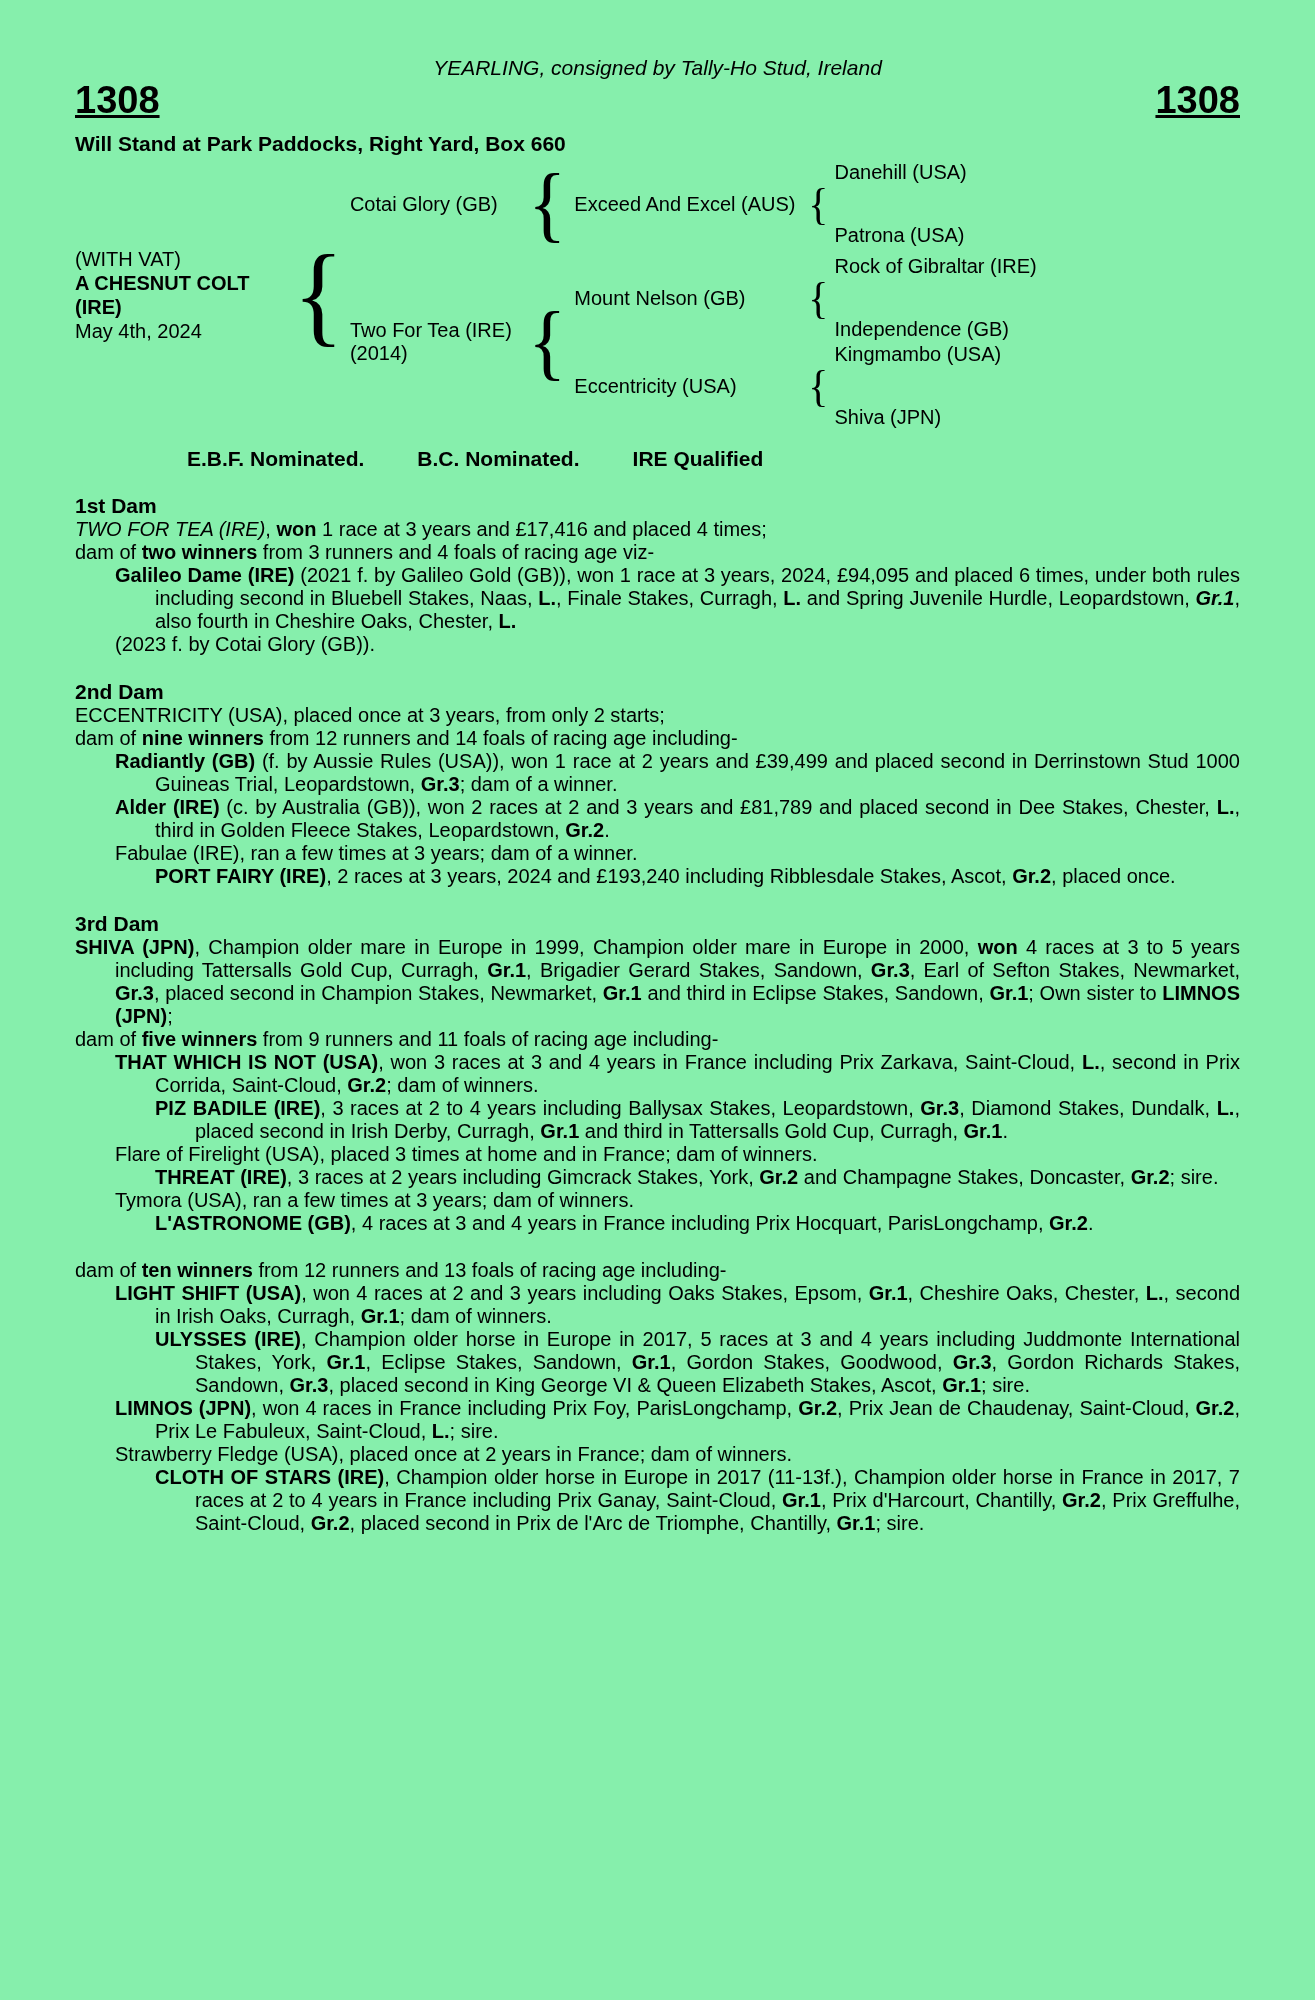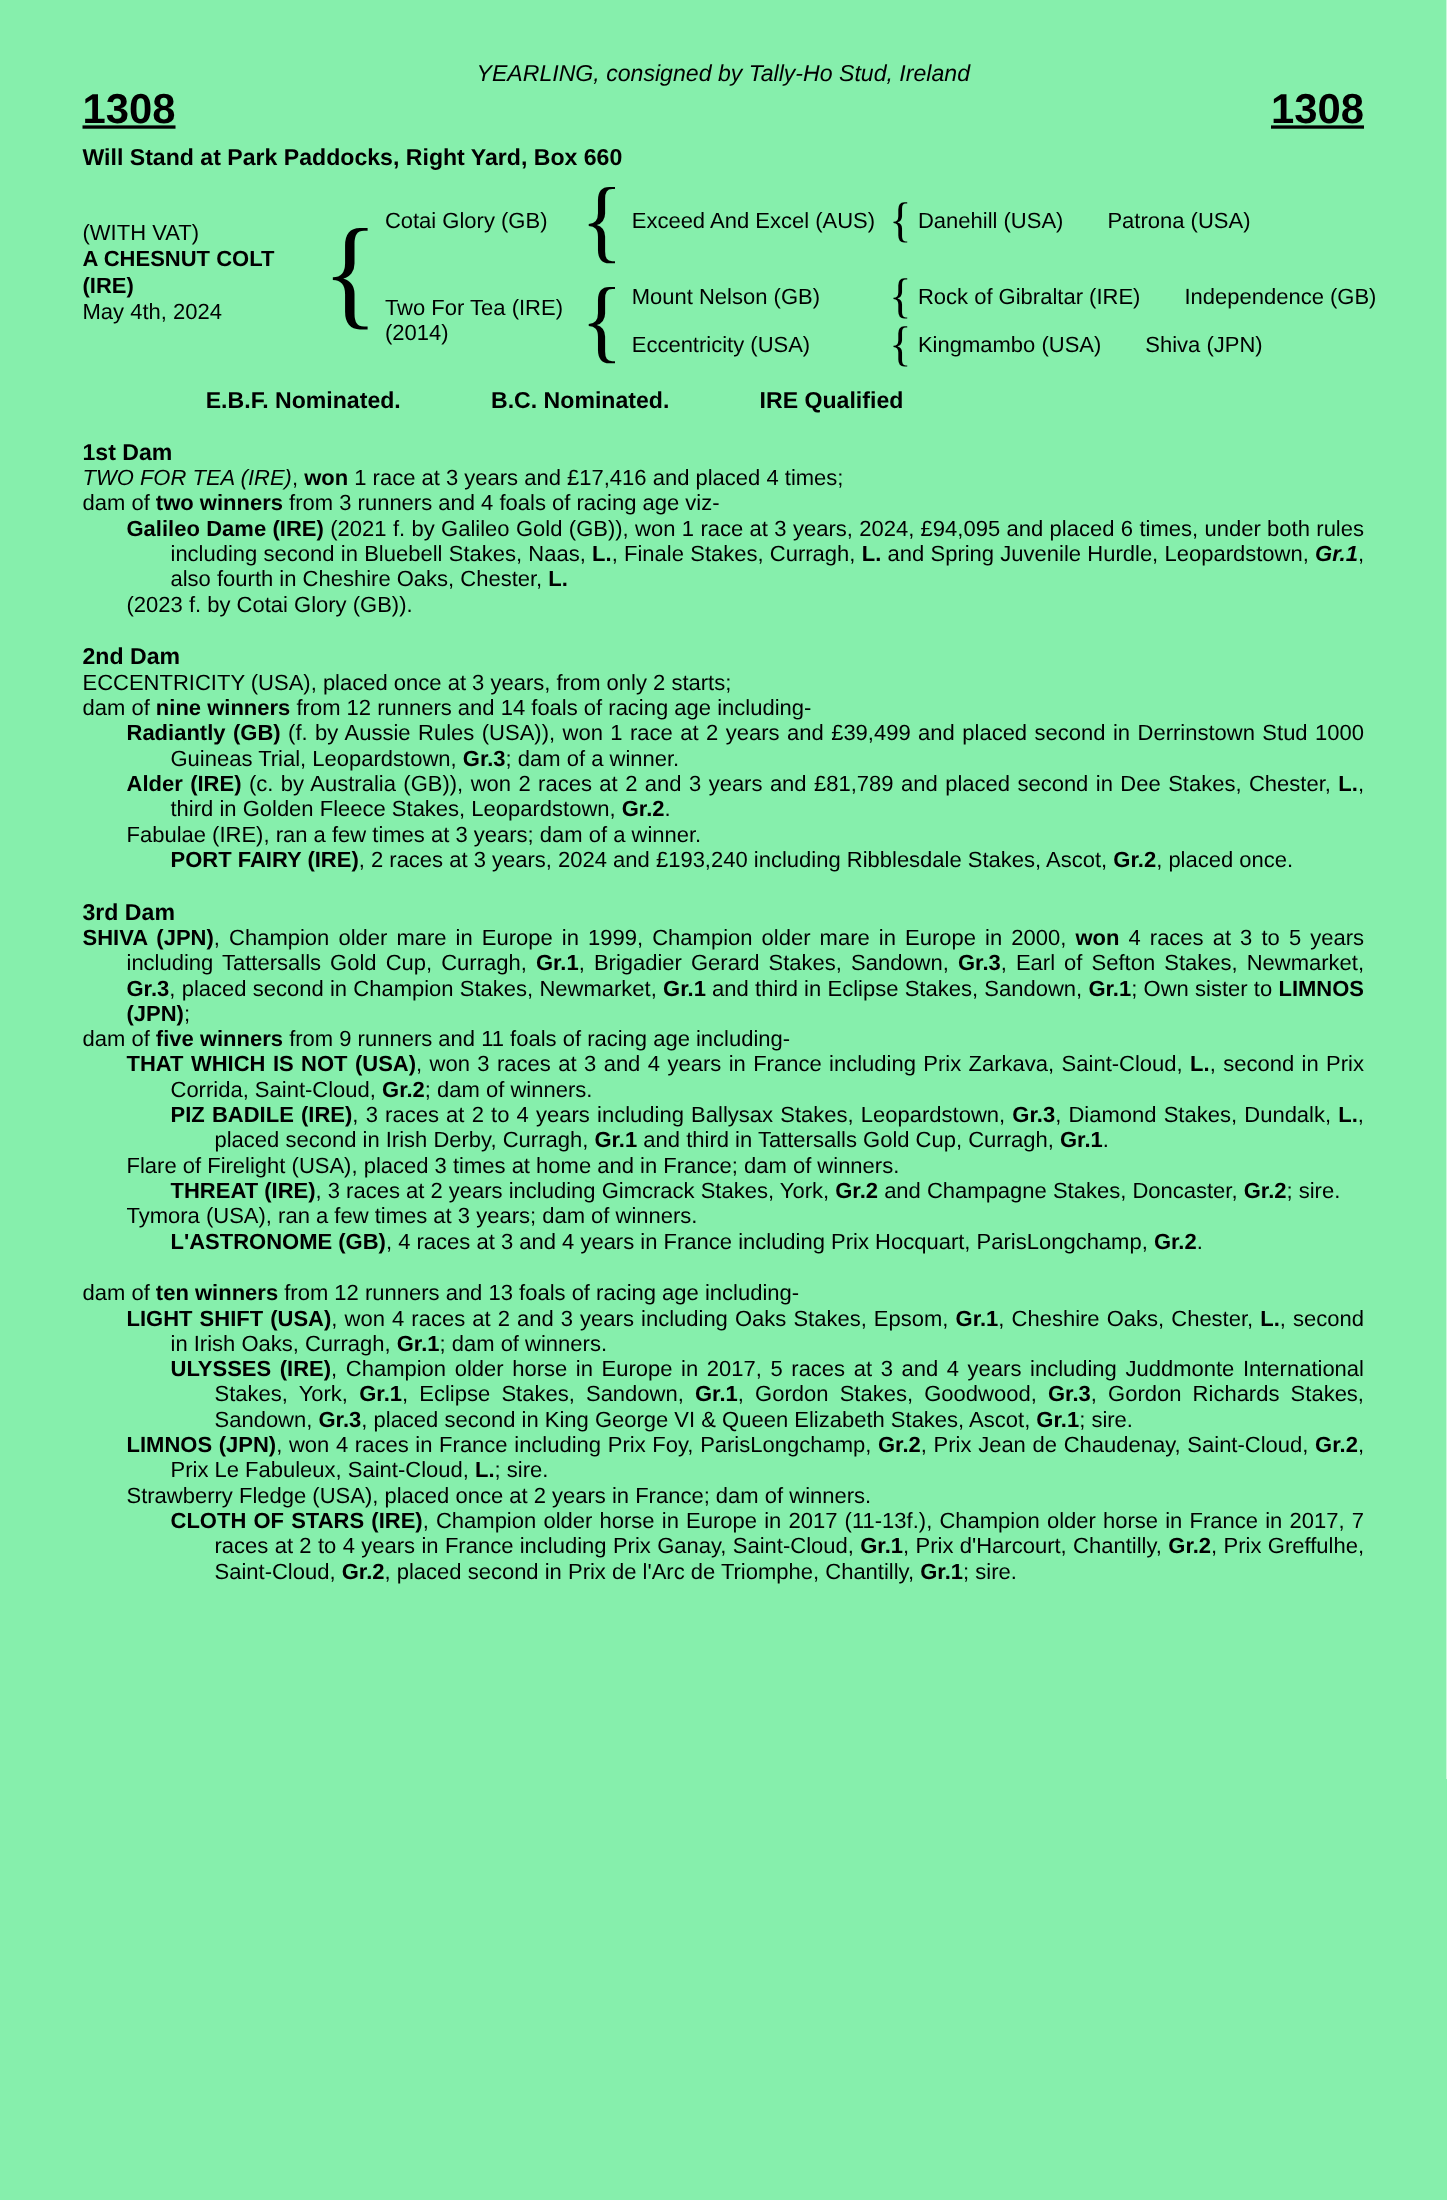--- a/index.html
+++ b/index.html
@@ -48,21 +48,21 @@
     align-items: center;
     margin-top: 6px;
   }
   .ped-left { width: 212px; flex: 0 0 auto; line-height: 24px; }
   .gen1col { display: flex; flex-direction: column; gap: 8px; }
   .gen1 { display: flex; align-items: center; }
   .g1name { width: 170px; flex: 0 0 auto; line-height: 23px; }
   .gen2col { display: flex; flex-direction: column; gap: 2px; }
   .gen2 { display: flex; align-items: center; }
   .g2name { width: 228px; flex: 0 0 auto; }
-  .gen3col { display: flex; flex-direction: row; justify-content: center; gap: 40px; }
+  .gen3col { display: flex; flex-direction: column; justify-content: center; gap: 40px; }
   .g3name { white-space: nowrap; line-height: 23px; }
 
   .brace {
     flex: 0 0 auto;
     font-family: "Liberation Serif", serif;
     line-height: 1;
     transform: scaleY(1.05);
     user-select: none;
   }
   .brace::before { content: "{"; display: block; }
@@ -70,21 +70,21 @@
   .b-xl::before { font-size: 106px; }
   .b-l { margin: 0 8px; }
   .b-l::before { font-size: 80px; }
   .b-m { margin: 0 6px; }
   .b-m::before { font-size: 42px; }
 
   
   .noms {
     display: flex;
     padding-left: 112px;
-    gap: 82px;
+    gap: 53px;
     margin-top: 18px;
     font-size: 21px;
   }
 
   
   .sec { margin-top: 24px; }
   .sec-head { font-size: 21px; margin-bottom: 1px; margin-top: 24px; }
   .para {
     margin: 0;
     text-align: justify;

